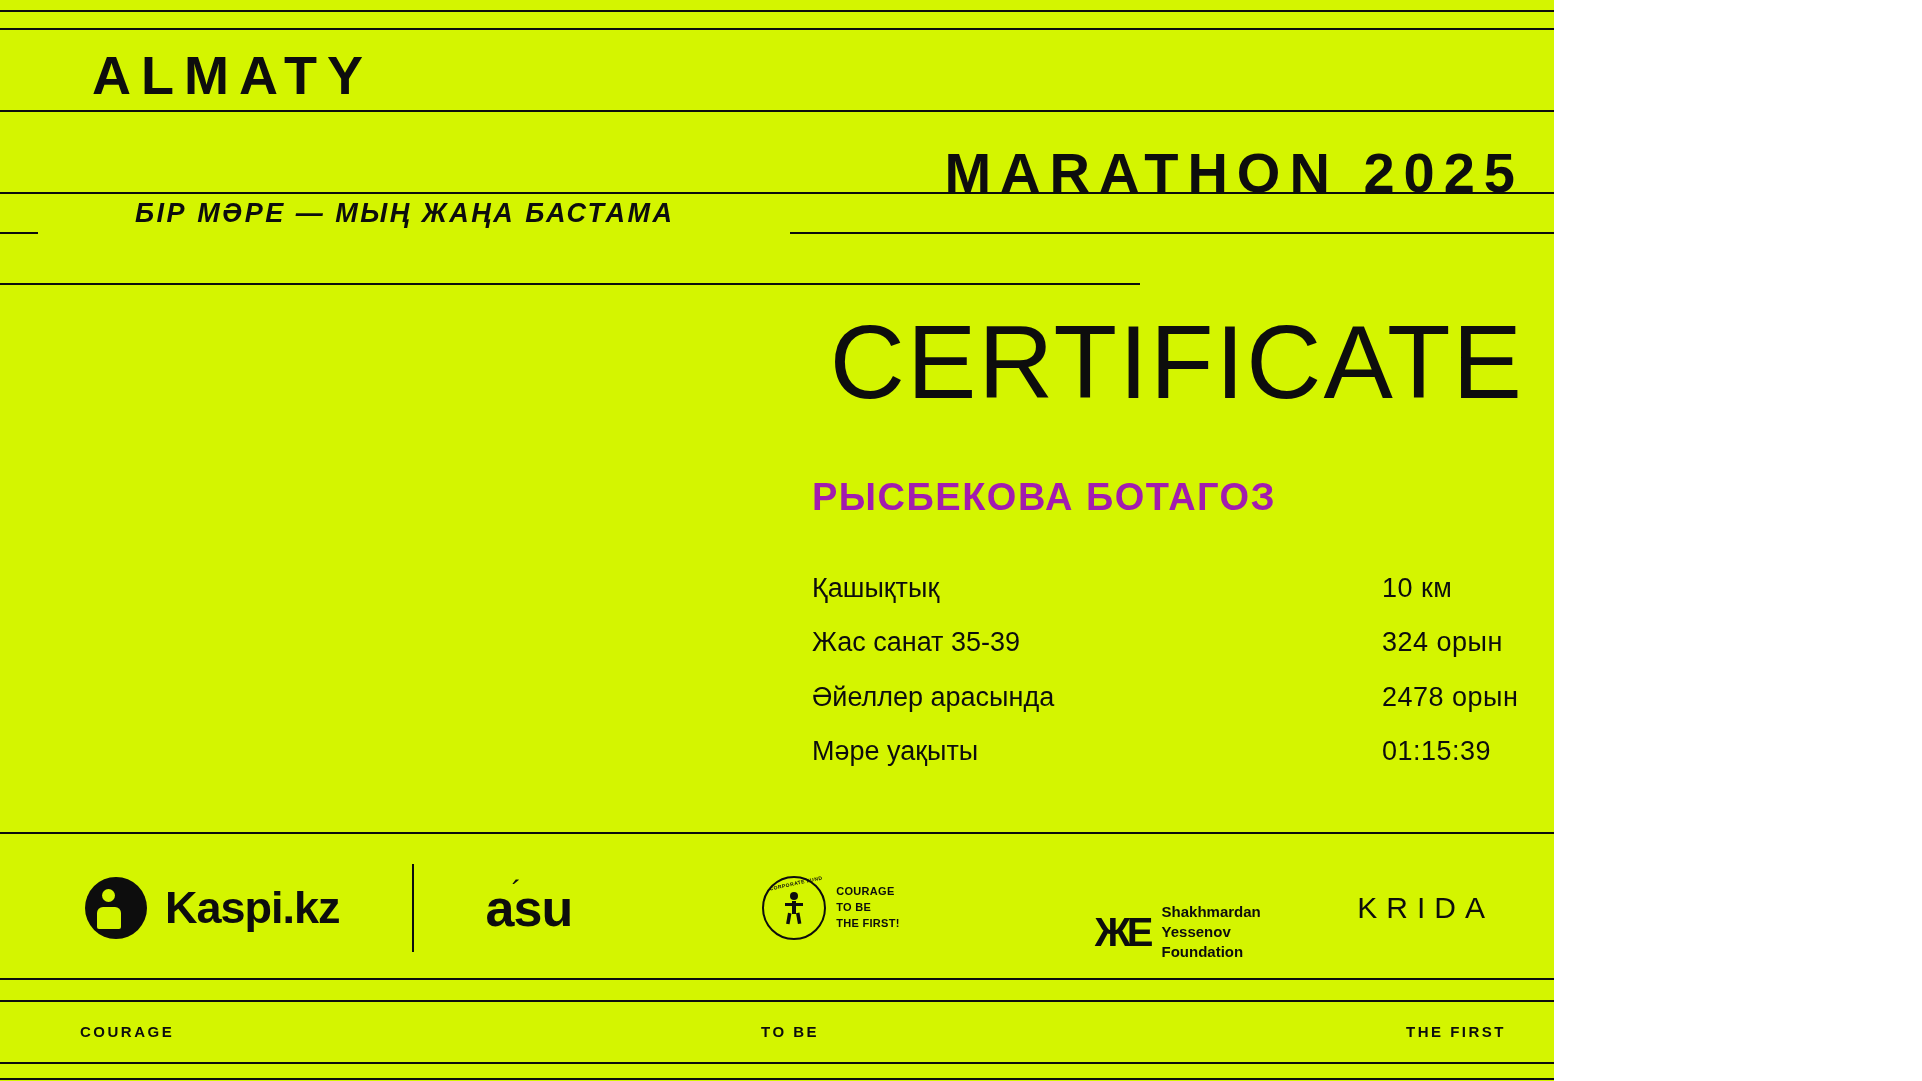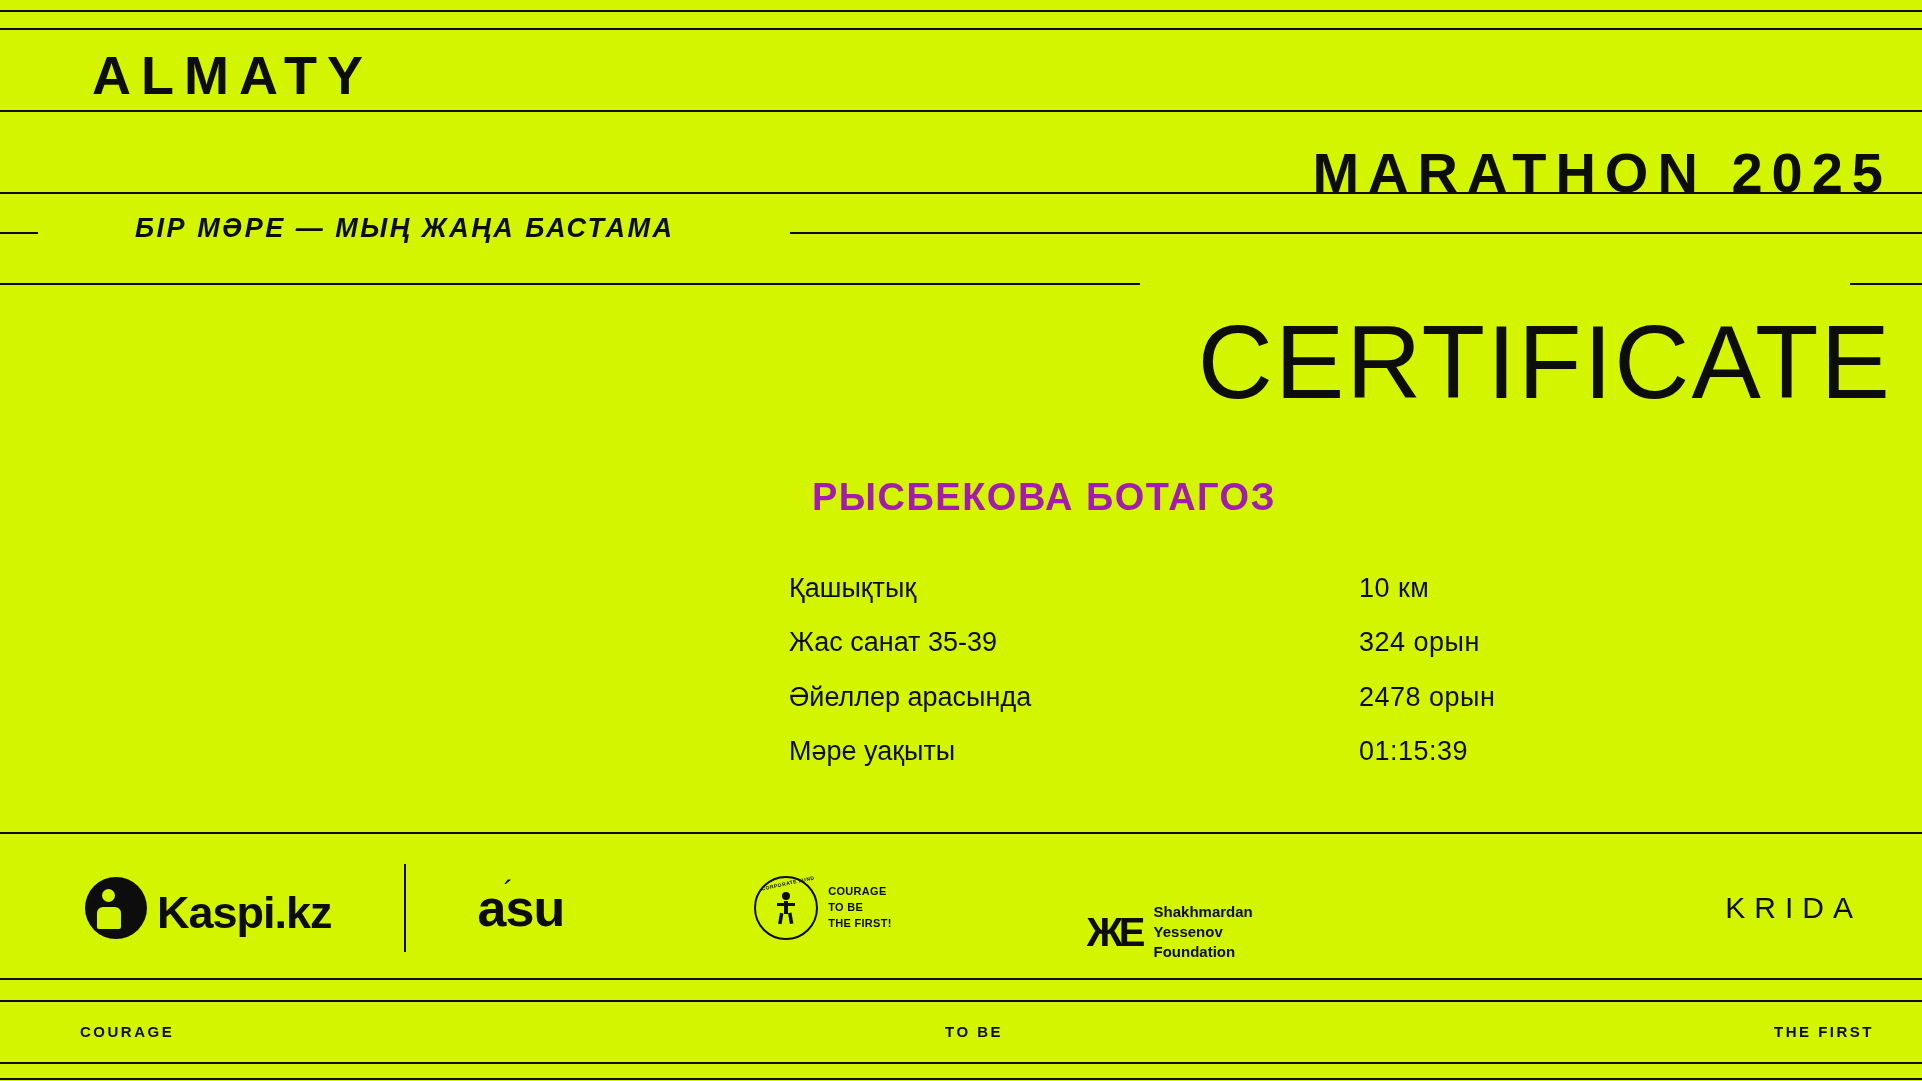--- a/index.html
+++ b/index.html
@@ -5,21 +5,21 @@
   html, body {
     margin: 0;
     padding: 0;
     background: #ffffff;
   }
   body {
     font-family: "Liberation Sans", sans-serif;
   }
   .cert {
     position: relative;
-    width: 1922px;
+    width: 1554px;
     height: 1081px;
     background: #d4f500;
     overflow: hidden;
     box-sizing: border-box;
   }
   .rule {
     position: absolute;
     left: 0;
     width: 100%;
     height: 2px;
@@ -45,21 +45,21 @@
     font-weight: 700;
     letter-spacing: 9px;
     color: #0d0d0d;
     line-height: 1;
     text-align: right;
     margin-top: 20px;
   }
   .tagline-kz {
     position: absolute;
     left: 135px;
-    top: 215px;
+    top: 200px;
     font-size: 27px;
     font-weight: 700;
     font-style: italic;
     letter-spacing: 2.5px;
     color: #0d0d0d;
     line-height: 1;
   }
   .tagline-en {
     position: absolute;
     right: 56px;
@@ -101,21 +101,21 @@
     font-size: 38px;
     font-weight: 700;
     letter-spacing: 1.5px;
     color: #a21caf;
     line-height: 1;
   }
 
   
   .results {
     position: absolute;
-    left: 789px;
+    left: 812px;
     top: 572px;
     width: 760px;
   }
   .res-row {
     display: flex;
     align-items: baseline;
     margin-bottom: 22px;
   }
   .res-label {
     width: 570px;
@@ -142,22 +142,22 @@
   }
   .sp {
     display: flex;
     align-items: center;
     justify-content: center;
     color: #0d0d0d;
   }
   .sp-kaspi {
     margin-left: 85px;
     display: flex;
-    align-items: flex-end;
-    gap: 10px;
+    align-items: center;
+    gap: 18px;
   }
   .kaspi-mark {
     width: 62px;
     height: 62px;
     border-radius: 50%;
     background: #0d0d0d;
     position: relative;
   }
   .kaspi-mark::before {
     content: "";

